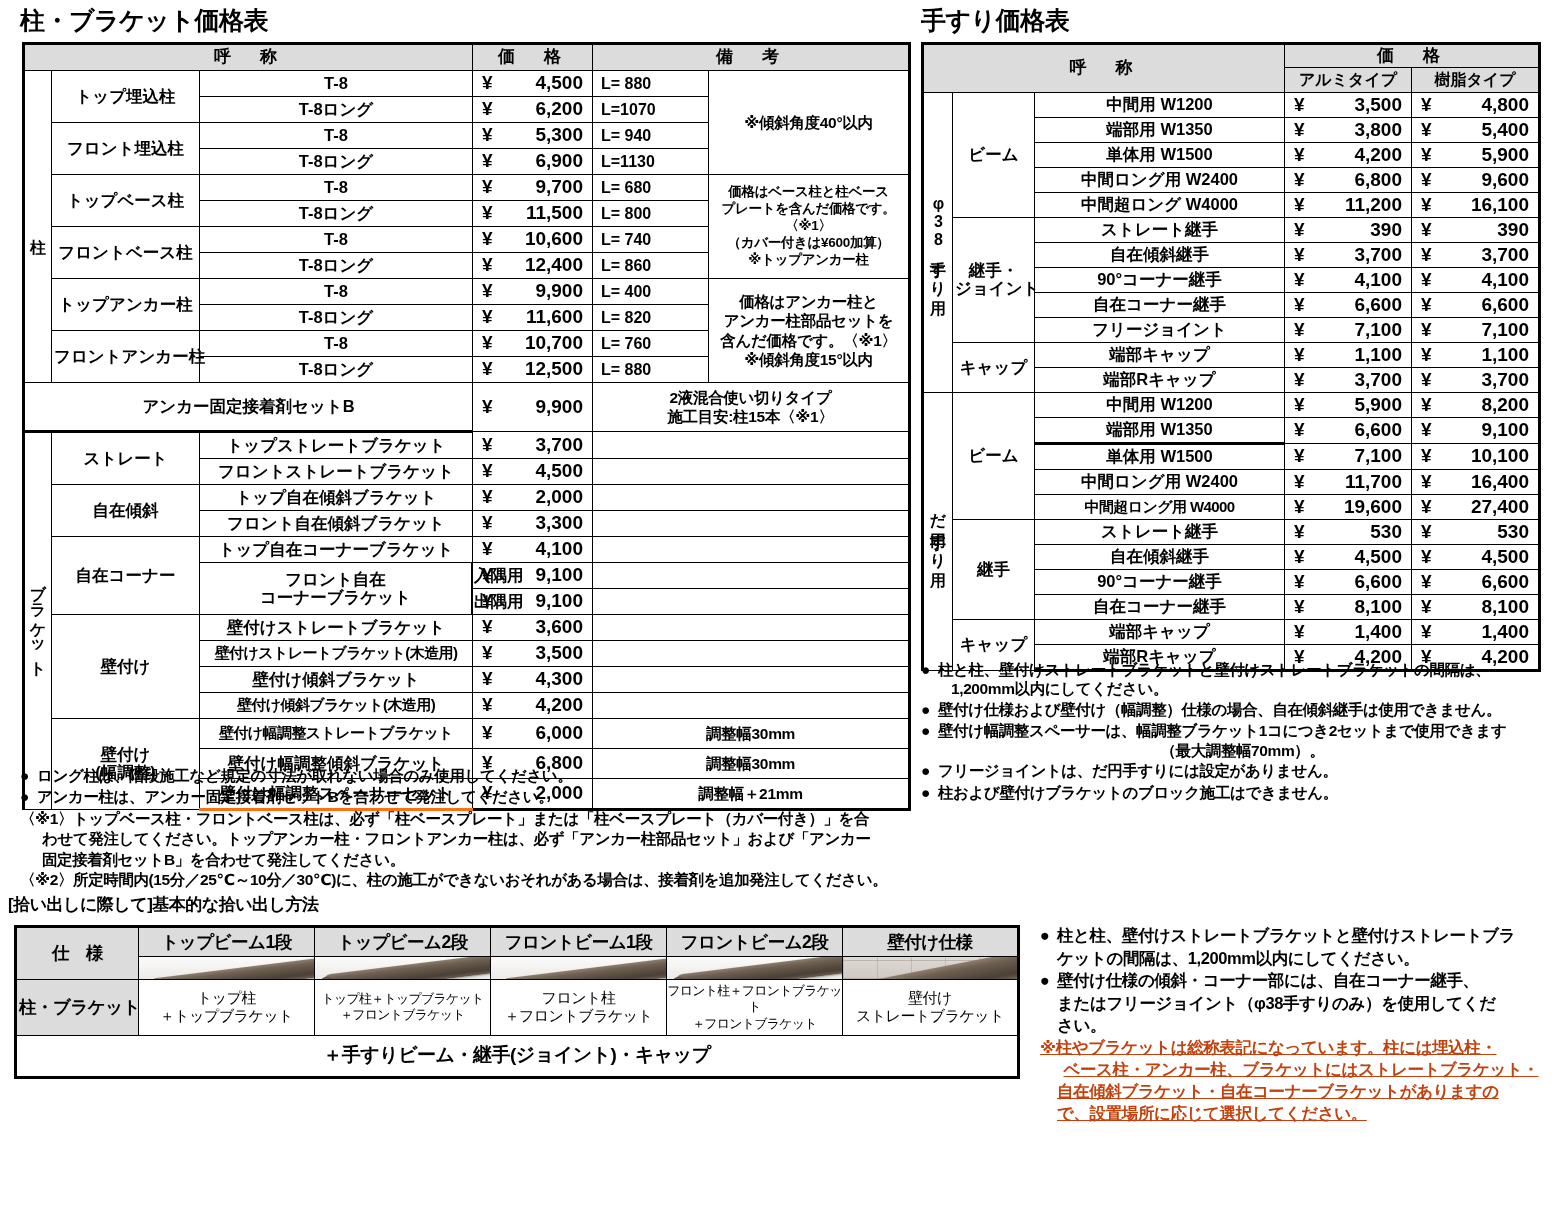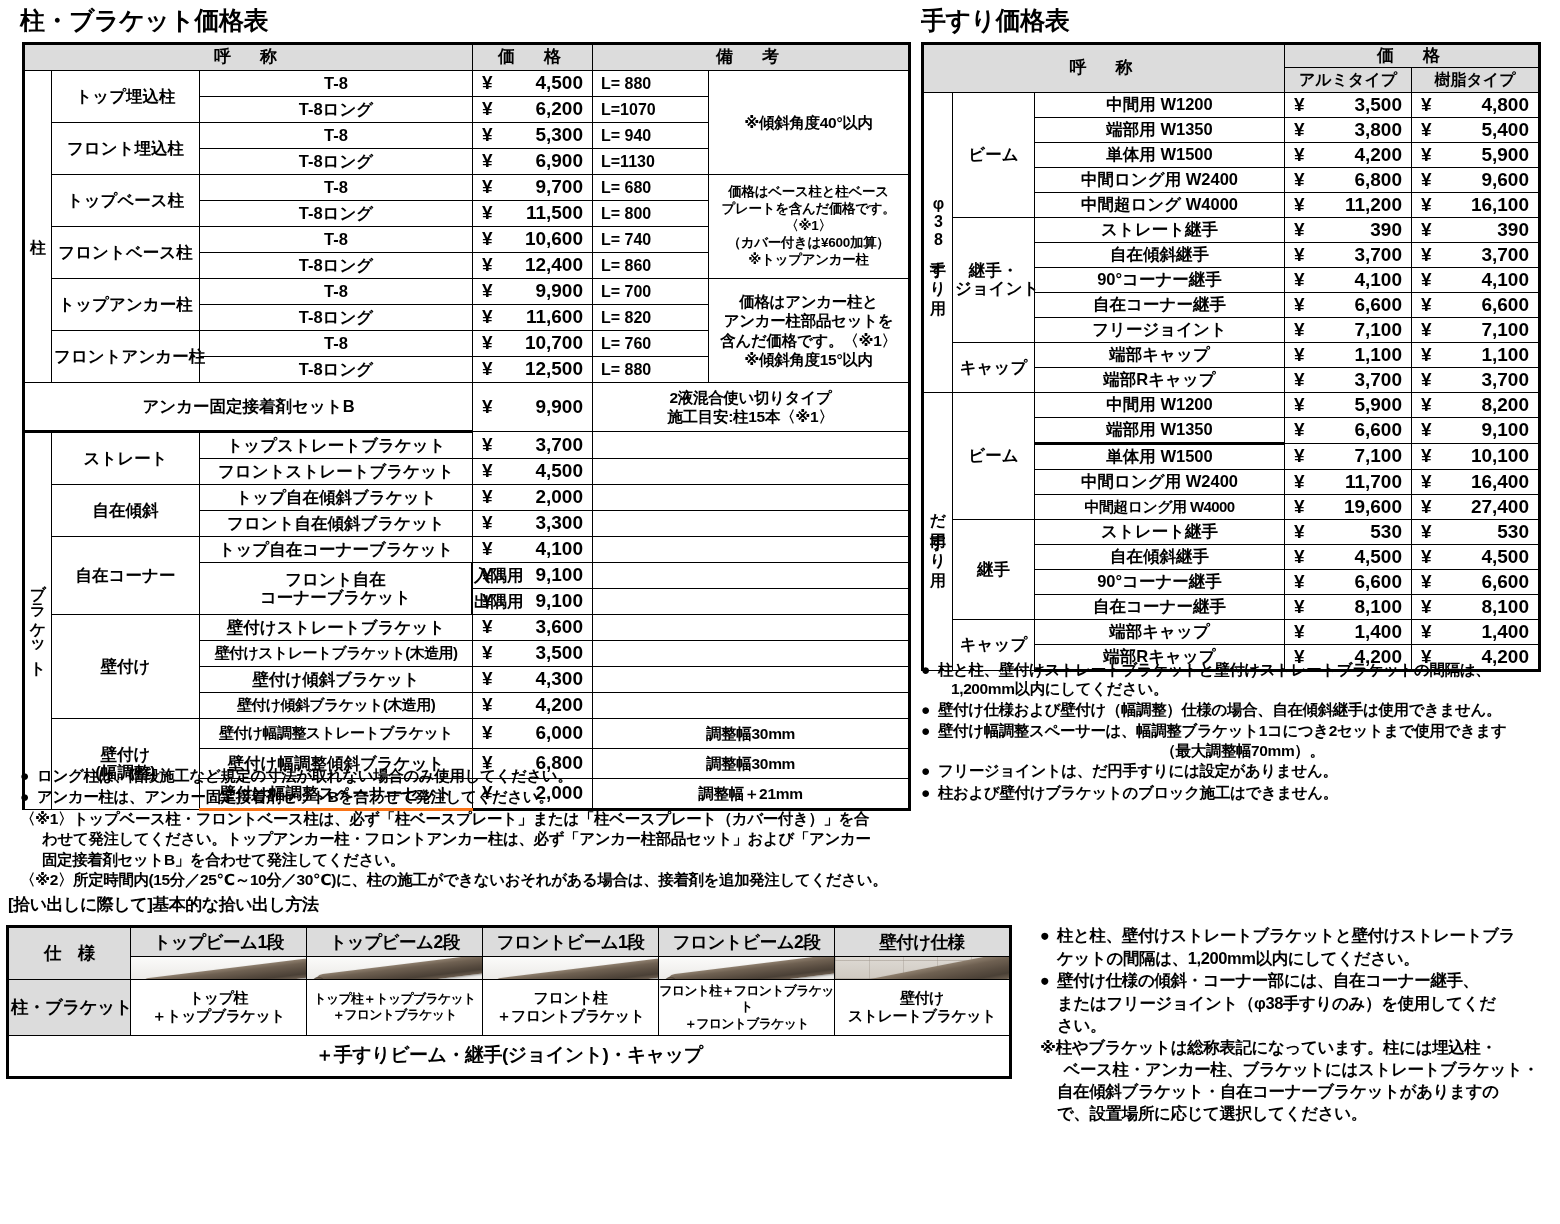--- a/index.html
+++ b/index.html
@@ -55,30 +55,30 @@
   #tbl-rail{position:absolute;left:921px;top:42px;width:617px;}
   #tbl-rail td{height:24px;}
 
   
   .notes{font-size:15.5px;font-weight:bold;line-height:1.32;letter-spacing:-0.4px;}
   .notes .li{position:relative;padding-left:17px;margin-bottom:1px;}
   .notes .li .bul{position:absolute;left:0;top:0;}
   #notes-left{position:absolute;left:20px;top:766px;width:890px;}
   #notes-right{position:absolute;left:921px;top:660px;width:625px;}
   #notes-bottom{position:absolute;left:1040px;top:925px;width:505px;font-size:16.5px;line-height:1.33;}
-  #notes-bottom .red{color:#000000;}
+  #notes-bottom .red{color:#c2410c;text-decoration:underline;}
 
   
   #pickup-head{position:absolute;left:8px;top:893px;font-size:17px;font-weight:bold;letter-spacing:-0.5px;}
 
   
-  #tbl-spec{position:absolute;left:6px;top:925px;width:1003px;}
+  #tbl-spec{position:absolute;left:14px;top:925px;width:1003px;}
   #tbl-spec td{height:22px;}
   #tbl-spec .sh{background:#dcdcdc;font-size:17.5px;letter-spacing:-0.5px;}
-  #tbl-spec .cap{font-size:15px;white-space:normal;line-height:1.25;letter-spacing:-0.5px;font-weight:bold;padding:3px 0;margin-left:25px;}
+  #tbl-spec .cap{font-size:15px;white-space:normal;line-height:1.25;letter-spacing:-0.5px;font-weight:normal;padding:3px 0;margin-left:25px;}
   #tbl-spec .cap.small{font-size:13px;letter-spacing:-0.8px;}
   #tbl-spec .foot{font-size:19px;letter-spacing:-0.5px;}
   .photo{height:160px;padding:0;position:relative;overflow:hidden;background:#f3f2f0;}
   .photo .inner{position:absolute;inset:0;overflow:hidden;}
 
   
   .bgwhite{position:absolute;inset:0;background:linear-gradient(180deg,#fbfbfa 0%,#f2f1ef 60%,#eceae7 100%);}
   .bgbrick{position:absolute;inset:0;
       background:
         repeating-linear-gradient(0deg, rgba(150,140,130,.45) 0 1px, rgba(0,0,0,0) 1px 18px),
@@ -211,21 +211,21 @@
 
     <tr>
       <td class="nm" rowspan="2">トップアンカー柱</td>
       <td class="nm" colspan="2">T-8</td>
       <td class="price">
           <div class="pwrap">
             <span>¥</span>
             <span>9,900</span>
           </div>
         </td>
-      <td class="lcell">L=  700</td>
+      <td class="lcell">L=  400</td>
       <td class="rmk big thick-r" rowspan="4">
         <div>価格はアンカー柱と</div>
         <div>アンカー柱部品セットを</div>
         <div>含んだ価格です。〈※1〉</div>
         <div>※傾斜角度15°以内</div>
       </td>
     </tr>
     <tr>
       <td class="nm" colspan="2">T-8ロング</td>
       <td class="price">

